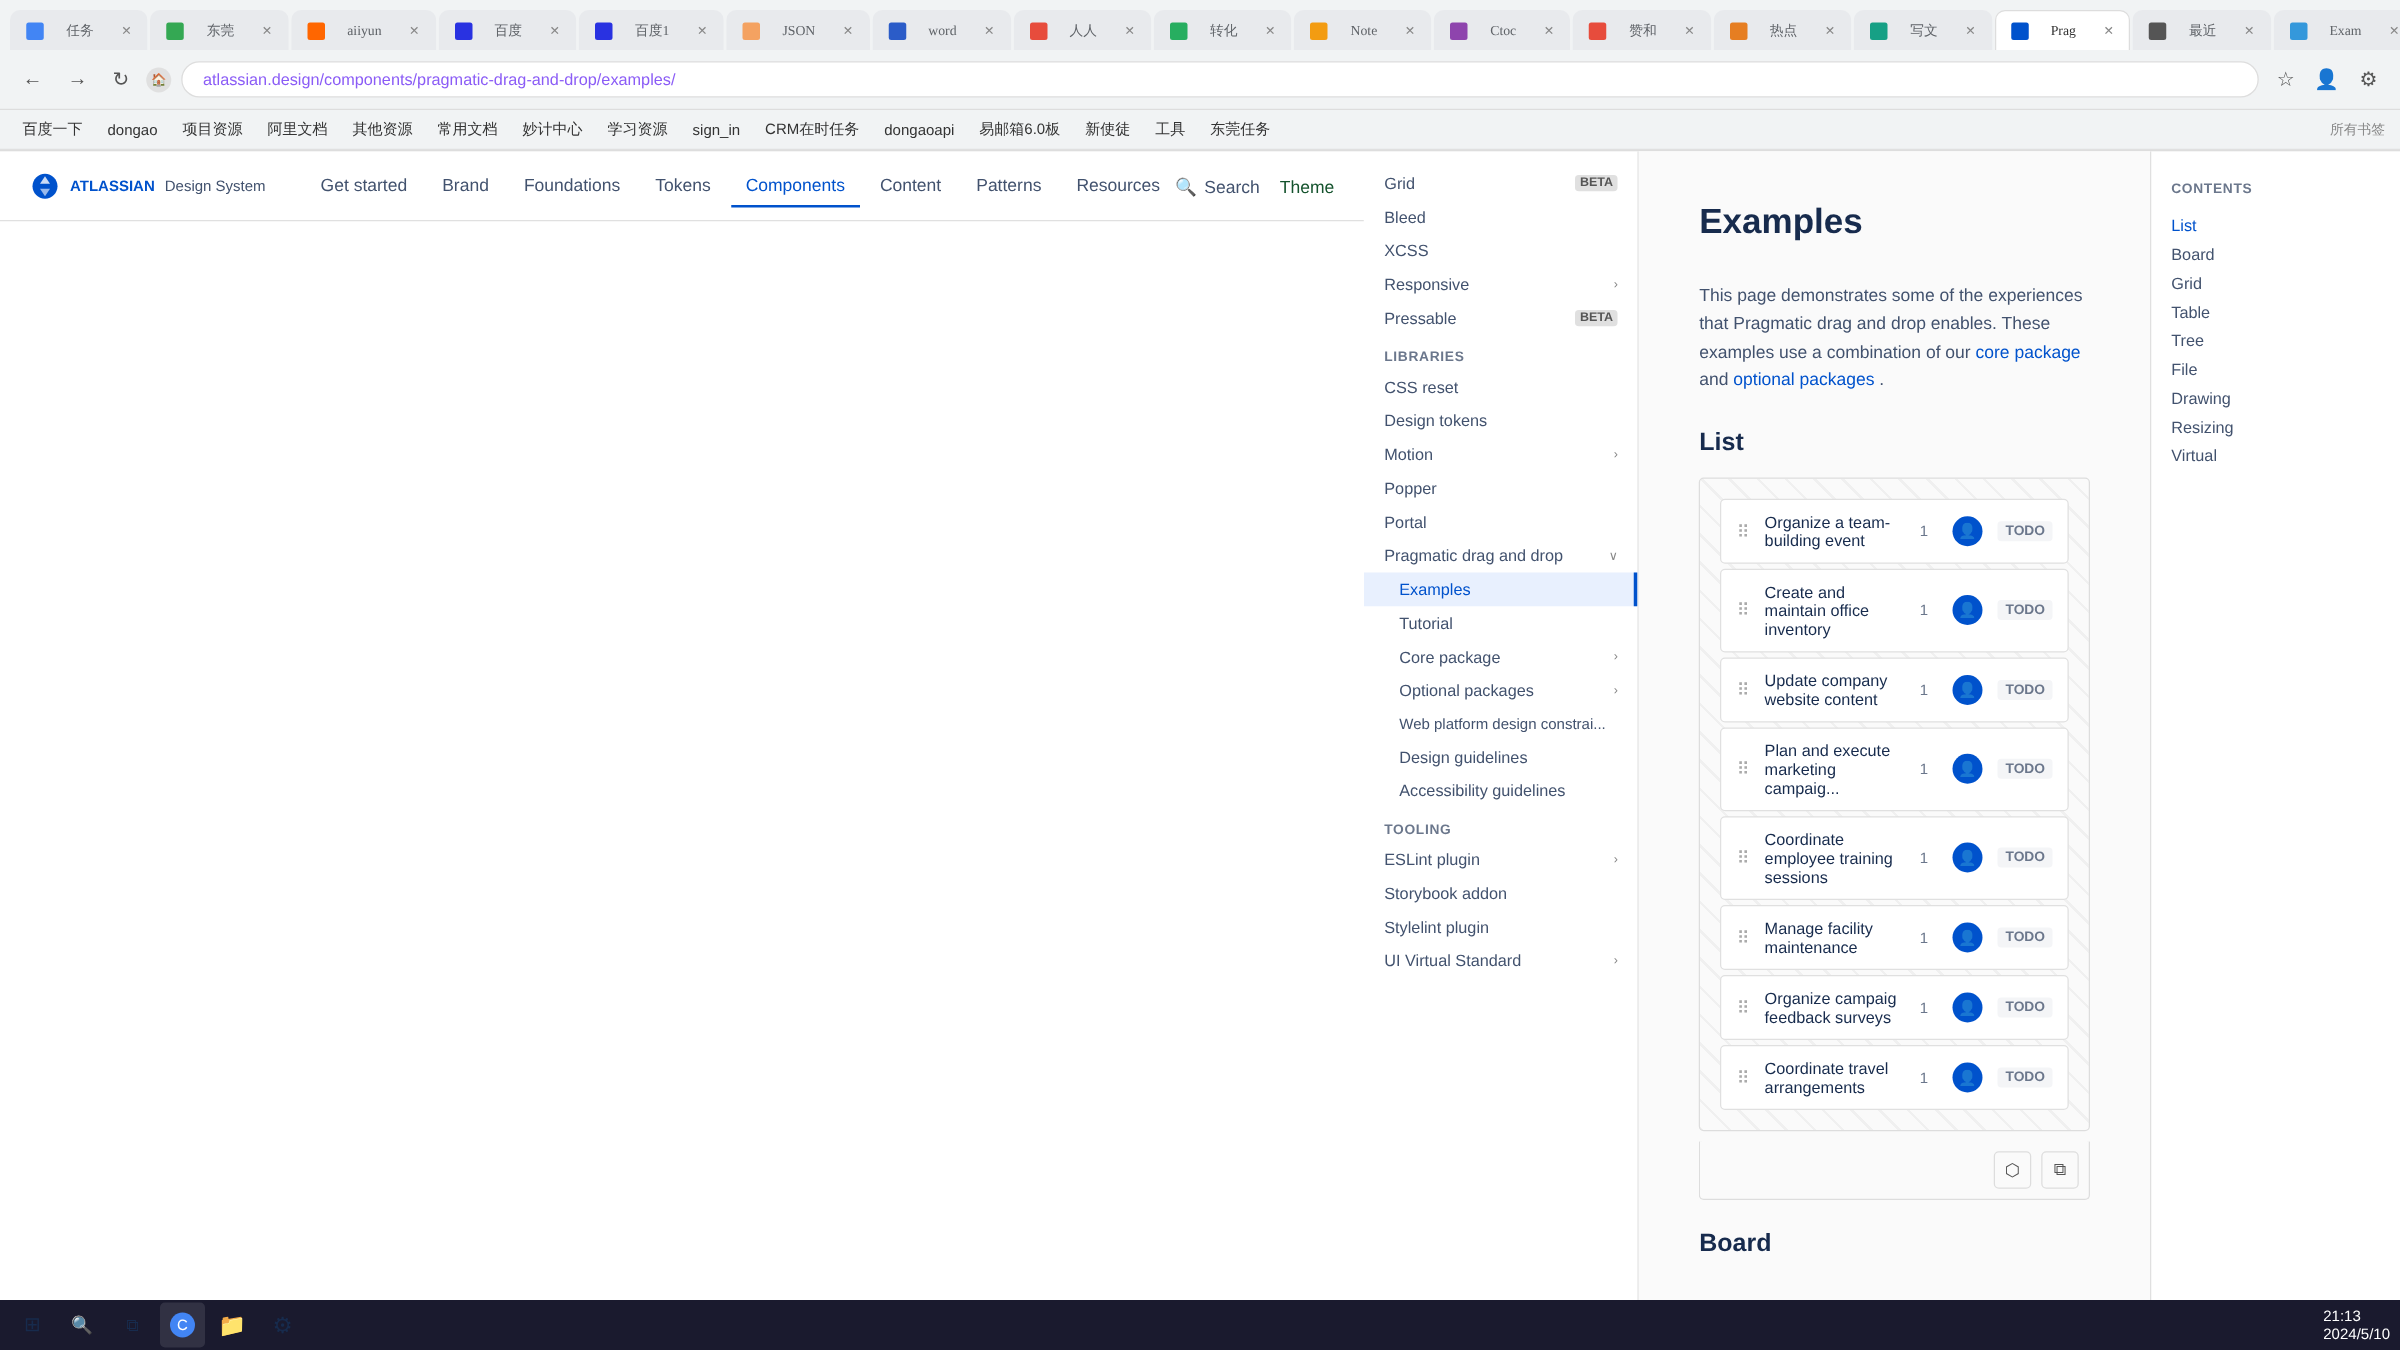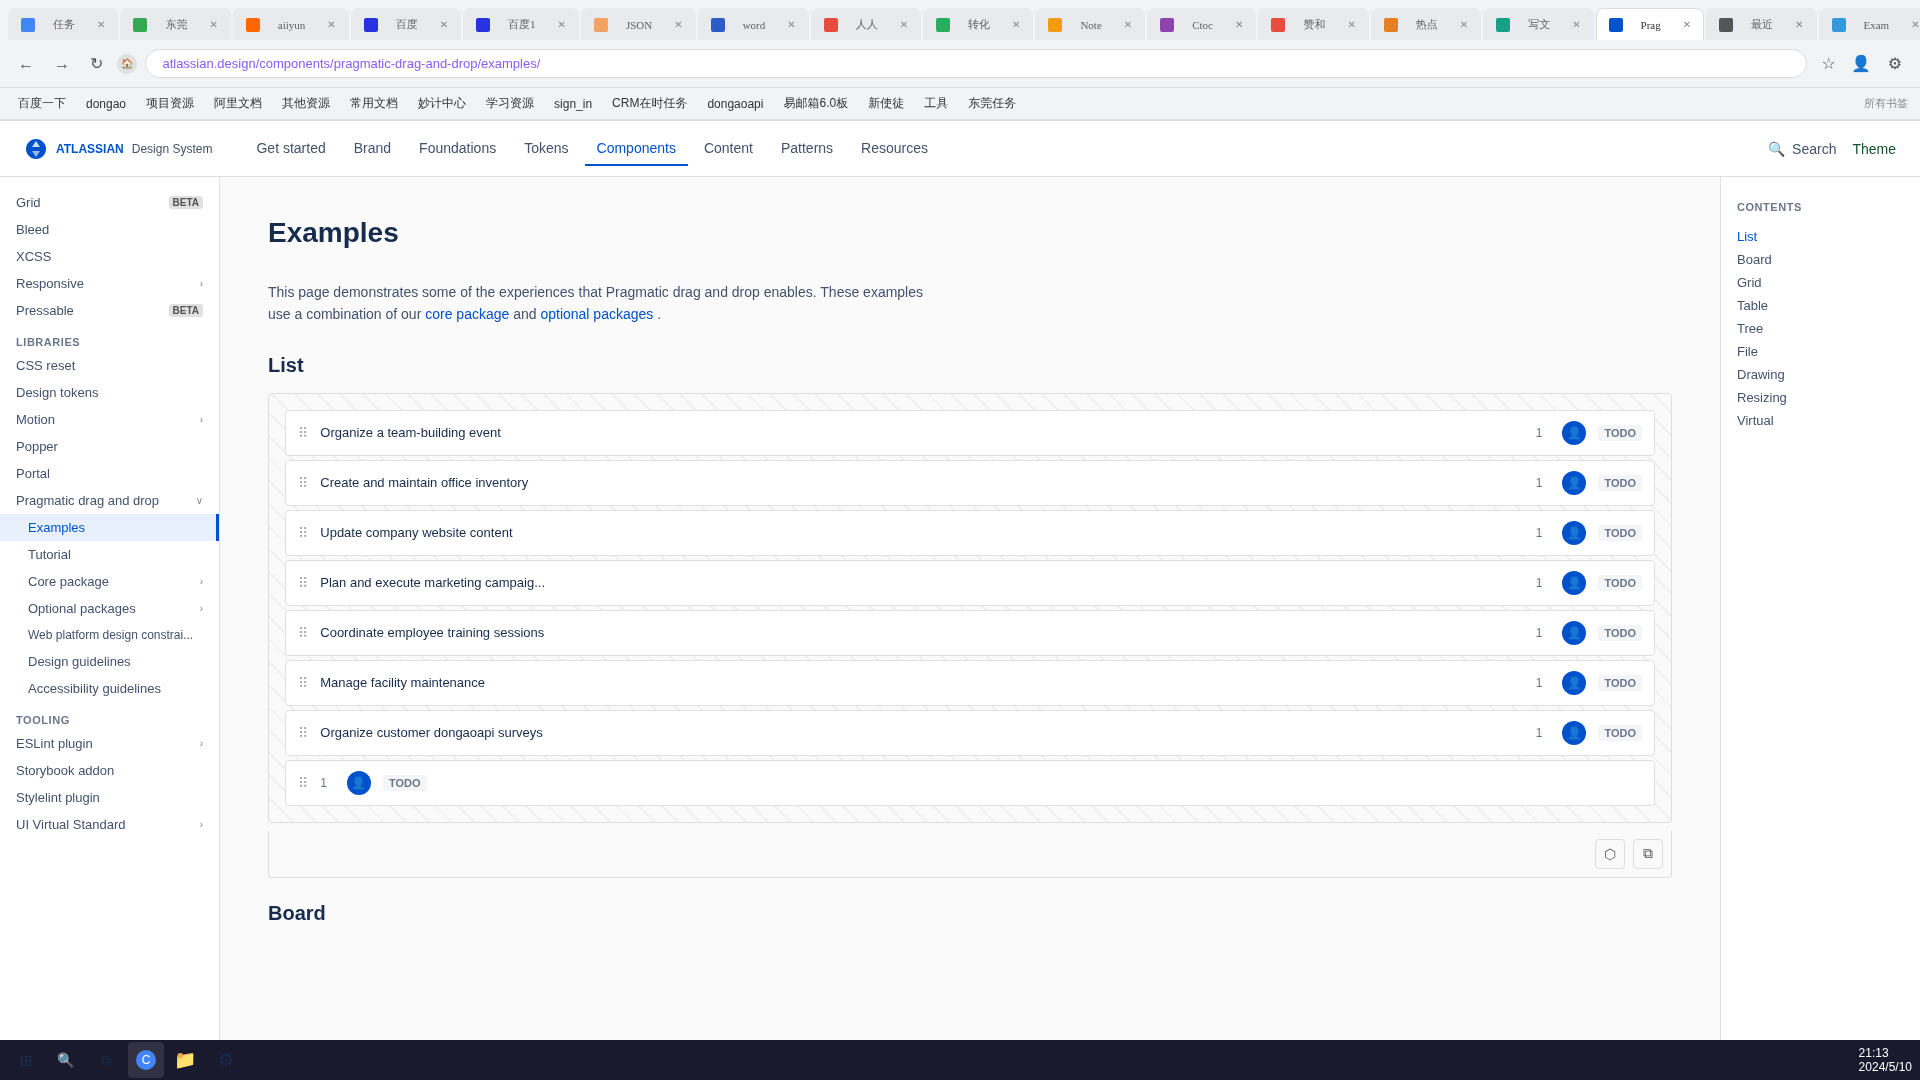--- a/index.html
+++ b/index.html
@@ -15,21 +15,21 @@
     .tab-favicon { width: 14px; height: 14px; border-radius: 2px; background: #ddd; flex-shrink: 0; }
     .tab-add { background: none; border: none; font-size: 18px; color: #666; cursor: pointer; padding: 0 8px; }
 
     .address-bar { display: flex; align-items: center; padding: 6px 12px; gap: 8px; background: #f1f3f4; border-bottom: 1px solid #ddd; height: 48px; }
     .nav-btn { background: none; border: none; font-size: 16px; color: #555; cursor: pointer; padding: 4px 6px; border-radius: 50%; }
     .url-bar { flex: 1; background: #fff; border: 1px solid #ddd; border-radius: 20px; padding: 6px 16px; font-size: 13px; color: #8b5cf6; }
     .bookmarks-bar { display: flex; align-items: center; padding: 4px 12px; gap: 8px; background: #f1f3f4; border-bottom: 1px solid #e0e0e0; height: 32px; font-size: 12px; overflow: hidden; }
     .bookmark-item { color: #333; cursor: pointer; white-space: nowrap; padding: 2px 6px; border-radius: 3px; }
 
     
-    .app { display: flex; flex-direction: column; height: calc(1080px - 120px); }
+    .app { display: flex; flex-direction: row; height: calc(1080px - 120px); }
 
     
     .top-nav { display: flex; align-items: center; padding: 0 24px; border-bottom: 1px solid #e0e0e0; height: 56px; flex-shrink: 0; }
     .logo { display: flex; align-items: center; gap: 8px; margin-right: 32px; }
     .nav-links { display: flex; align-items: flex-start; gap: 4px; flex: 1; }
     .nav-link { padding: 8px 12px; color: #42526e; font-size: 14px; cursor: pointer; border-bottom: 2px solid transparent; text-decoration: none; }
     .nav-link.active { color: #0052cc; border-bottom: 2px solid #0052cc; }
     .nav-right { display: flex; align-items: center; gap: 16px; }
     .search-btn { display: flex; align-items: center; gap: 6px; color: #42526e; cursor: pointer; font-size: 14px; }
     .theme-btn { color: #14532d; cursor: pointer; font-size: 14px; }
@@ -422,28 +422,29 @@
           <div class="list-item-row">
             <span class="drag-handle">⠿</span>
             <span class="item-text">Manage facility maintenance</span>
             <span class="item-count">1</span>
             <div class="item-avatar">👤</div>
             <span class="item-todo">TODO</span>
           </div>
 
           <div class="list-item-row">
             <span class="drag-handle">⠿</span>
-            <span class="item-text">Organize customer dongaoapi surveys</span>
-            <span class="item-count">1</span>
-            <div class="item-avatar">👤</div>
-            <span class="item-todo">TODO</span>
-          </div>
-
-          <div class="list-item-row">
-            <span class="drag-handle">⠿</span>
+            <span class="item-text">Organize campaig feedback surveys</span>
+            <span class="item-count">1</span>
+            <div class="item-avatar">👤</div>
+            <span class="item-todo">TODO</span>
+          </div>
+
+          <div class="list-item-row">
+            <span class="drag-handle">⠿</span>
+            <span class="item-text">Coordinate travel arrangements</span>
             <span class="item-count">1</span>
             <div class="item-avatar">👤</div>
             <span class="item-todo">TODO</span>
           </div>
         </div>
         <div class="demo-footer">
           <button class="demo-footer-btn" title="Open in sandbox">⬡</button>
           <button class="demo-footer-btn" title="Copy code">⧉</button>
         </div>
       </div>

